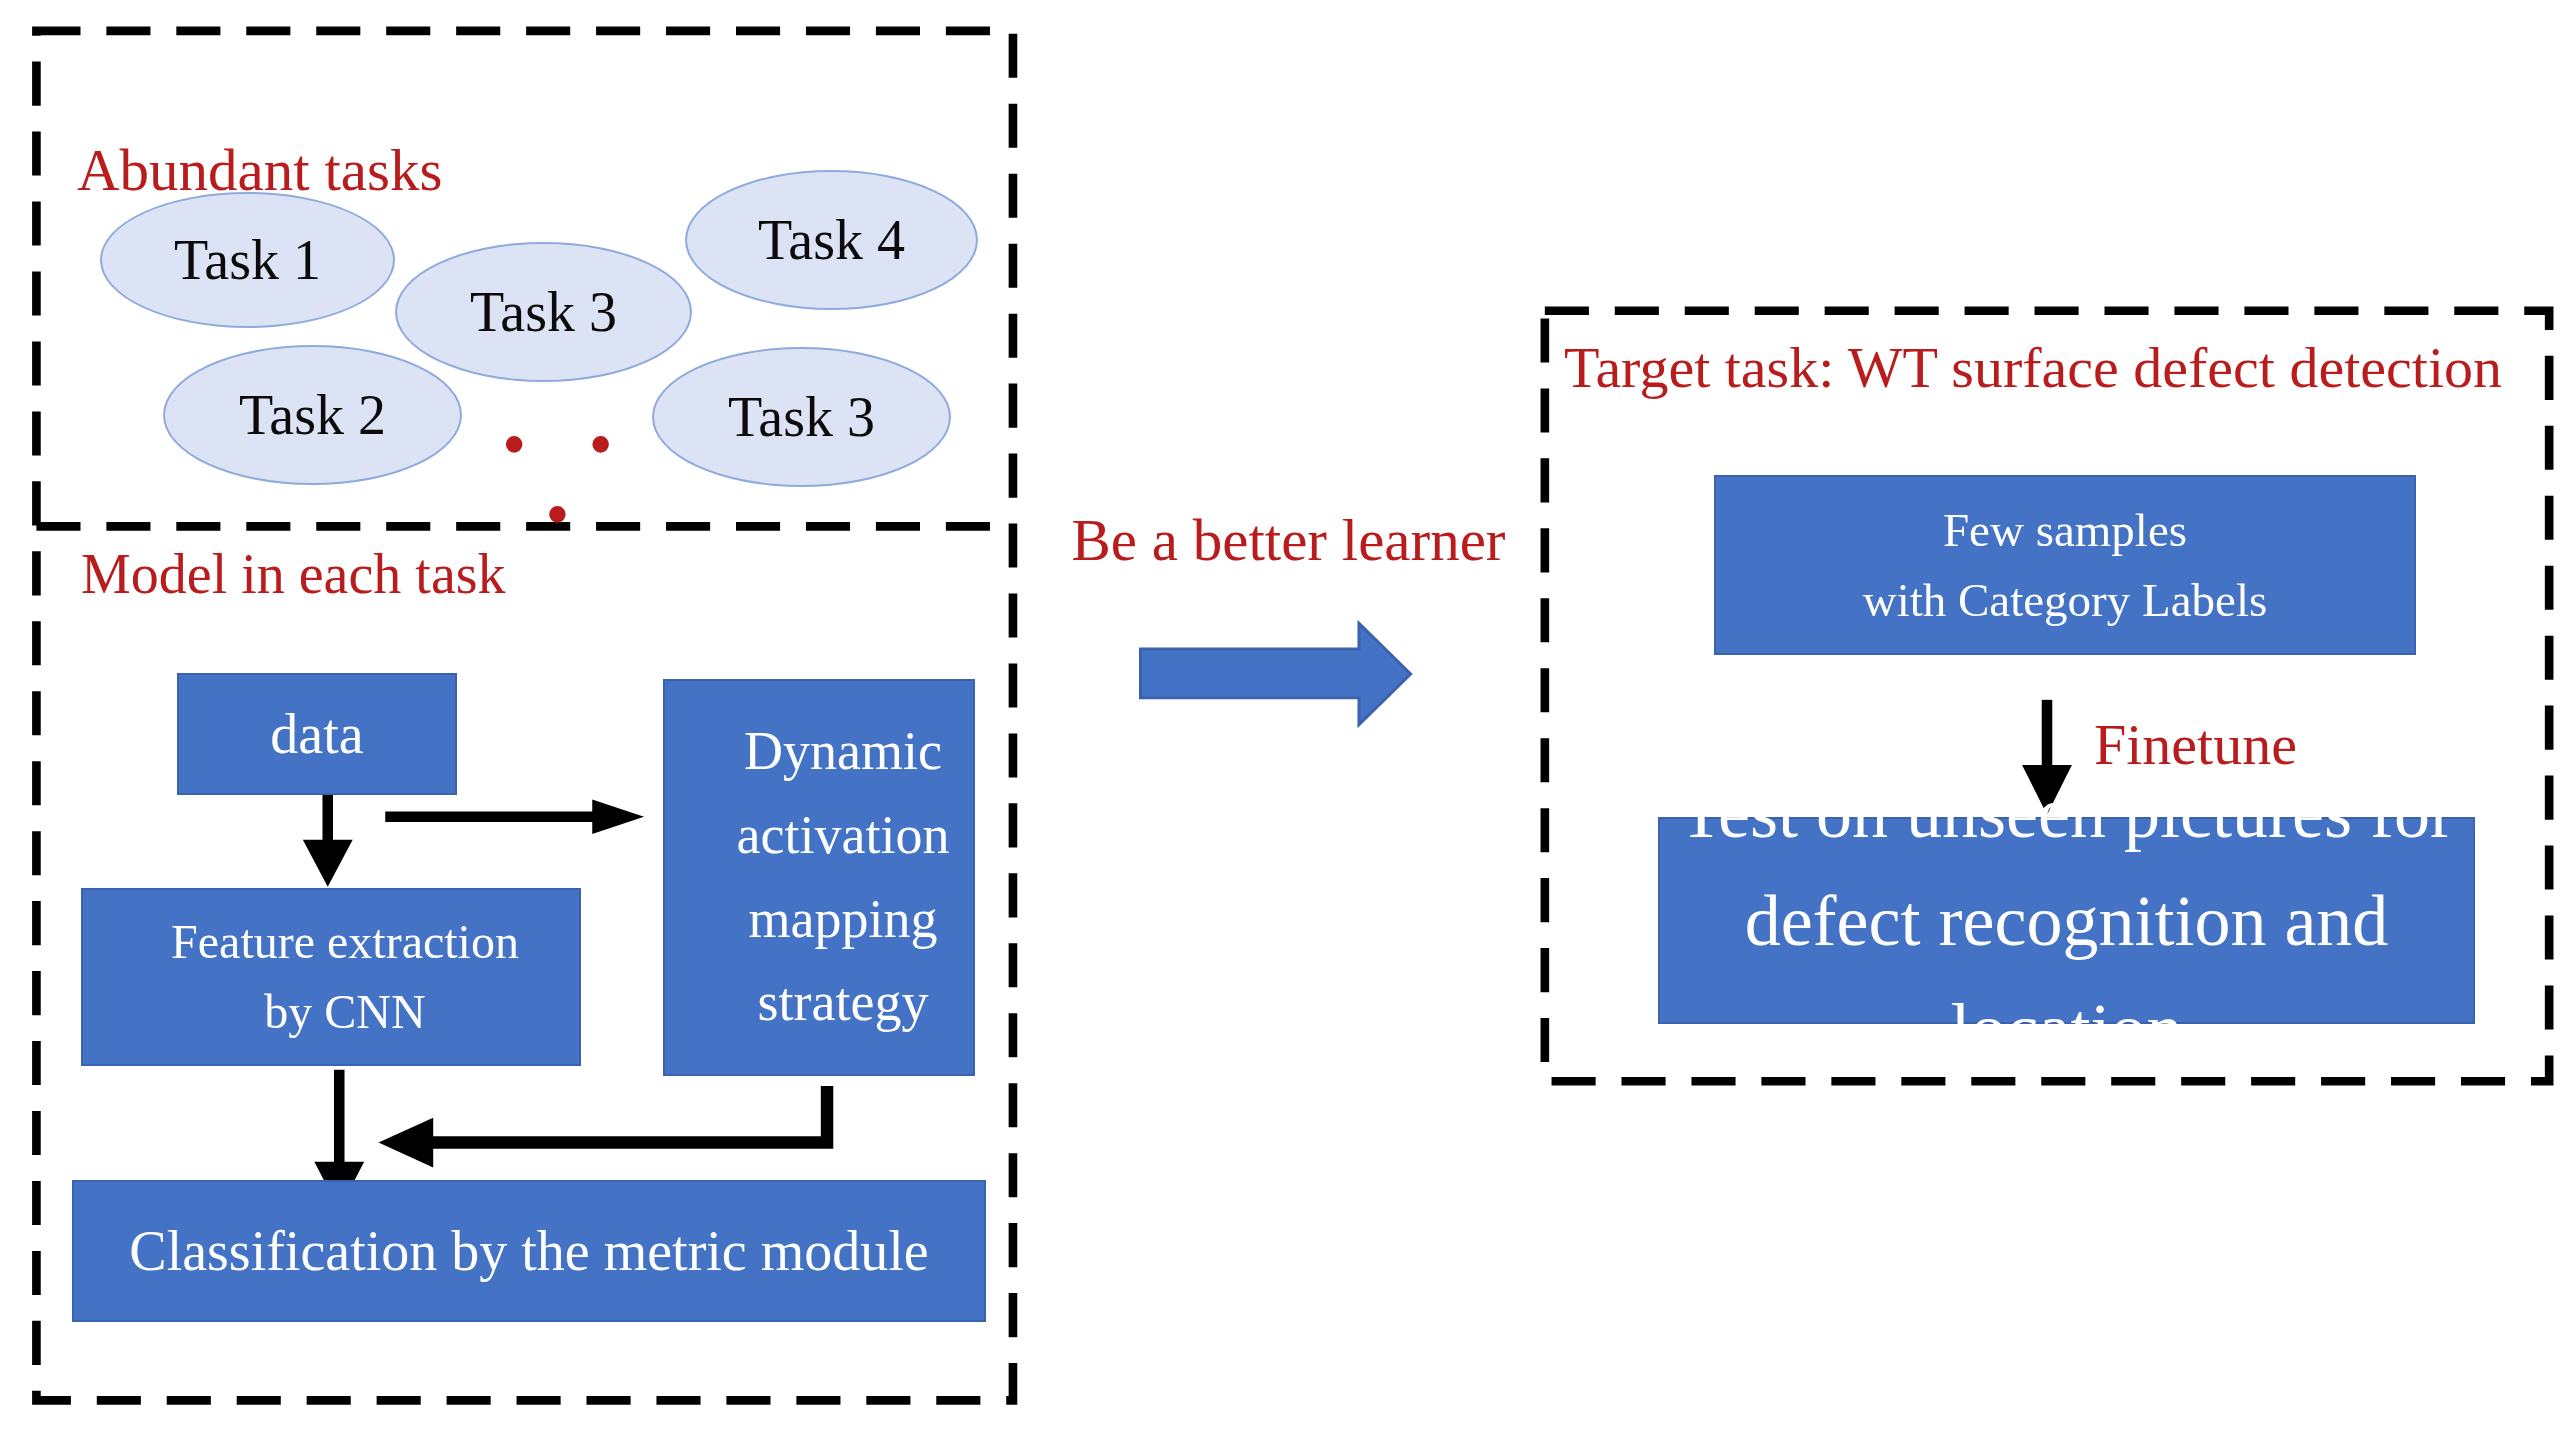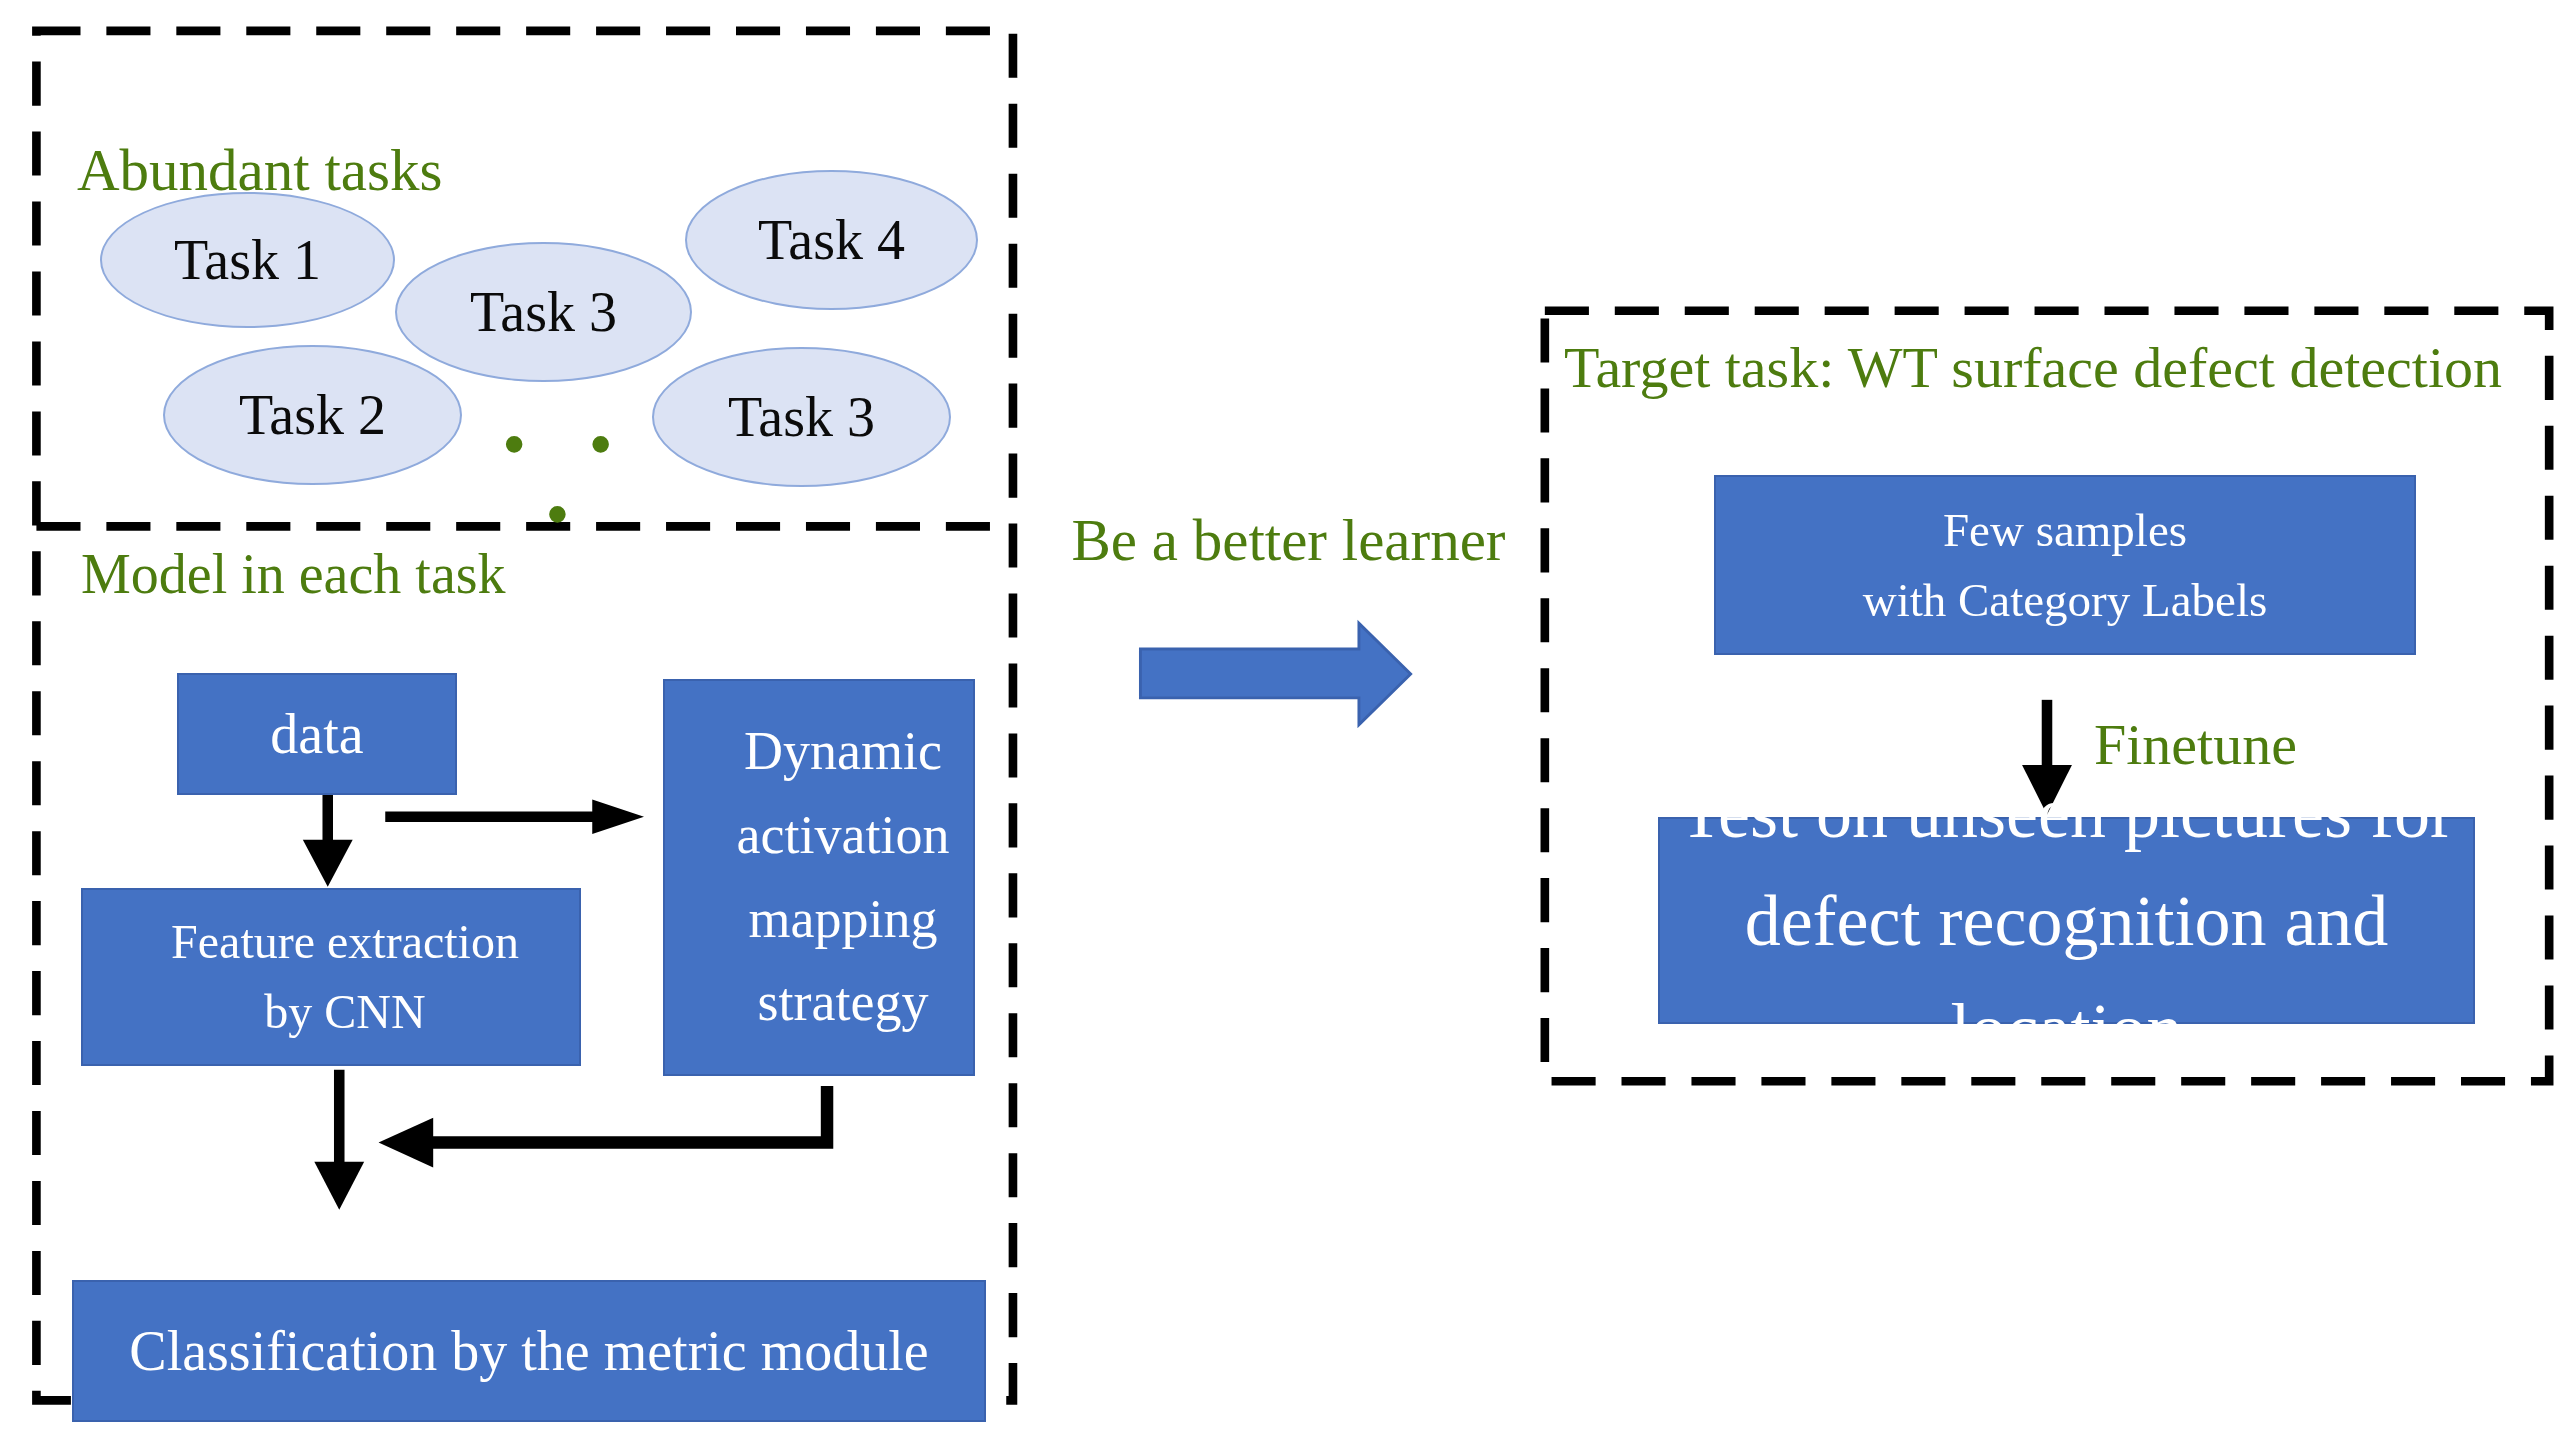--- a/index.html
+++ b/index.html
@@ -19,21 +19,21 @@
   .layer {
     position: absolute;
     left: 0;
     top: 0;
     width: 2576px;
     height: 1438px;
   }
   .label {
     position: absolute;
     white-space: pre-line;
-    color: #4d7c0f;
+    color: #b91c1c;
   }
   .bluebox {
     position: absolute;
     background: #4472c4;
     border: 2.9px solid #3a62ae;
     color: #ffffff;
     display: flex;
     align-items: center;
     justify-content: center;
     text-align: center;
@@ -61,21 +61,21 @@
   .e2 { left: 163px; top: 345px; width: 299px; height: 140px; }
   .e5 { left: 652px; top: 347px; width: 299px; height: 140px; }
   .dots {
     left: 479px; top: 410px; width: 182px;
     font-size: 61px; font-weight: bold;
     letter-spacing: 25px; text-align: center;
   }
   .box-data     { left: 177px; top: 673px;  width: 280px; height: 122px;  font-size: 56px; }
   .box-feature  { left: 81px;  top: 888px;  width: 500px; height: 178px; font-size: 48px; line-height: 1.45; padding-left: 28px; }
   .box-dynamic  { left: 663px; top: 679px;  width: 312px; height: 397px; font-size: 54px; line-height: 1.55; padding-left: 48px; }
-  .box-class    { left: 72px;  top: 1280px; width: 914px; height: 142px; font-size: 56px; }
+  .box-class    { left: 72px;  top: 1180px; width: 914px; height: 142px; font-size: 56px; }
   
   .better-learner {
     left: 1049px; top: 506px; width: 479px;
     font-size: 59px; text-align: center;
   }
   
   .title-target { left: 1564px; top: 334px; font-size: 58px; }
   .box-few  { left: 1714px; top: 475px; width: 702px; height: 180px; font-size: 47px; line-height: 1.5; }
   .box-test { left: 1658px; top: 817px; width: 817px; height: 207px; font-size: 72px; line-height: 1.5; }
   .finetune-label { left: 2094px; top: 711px; font-size: 58px; }

